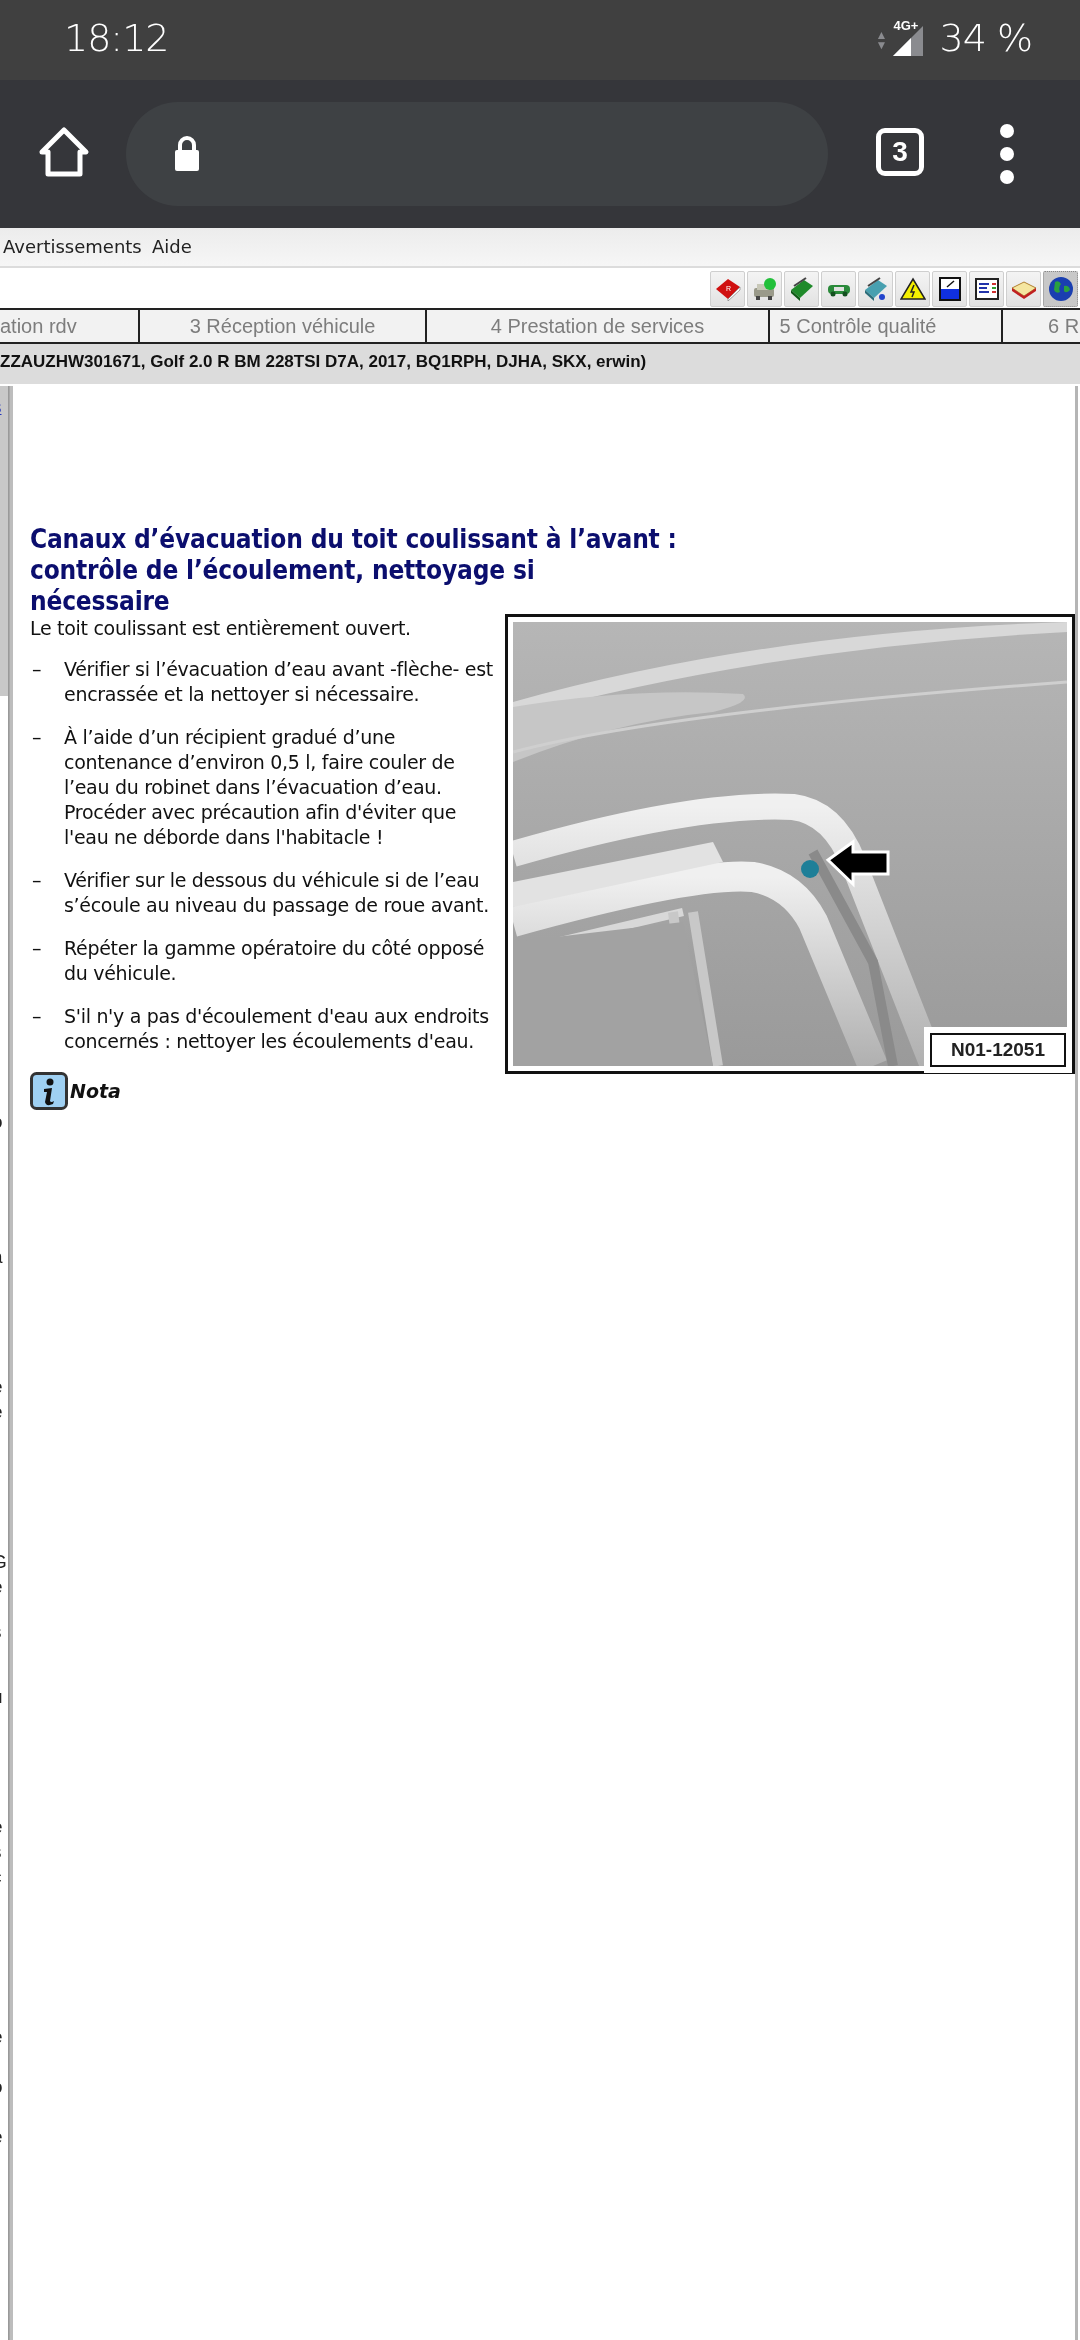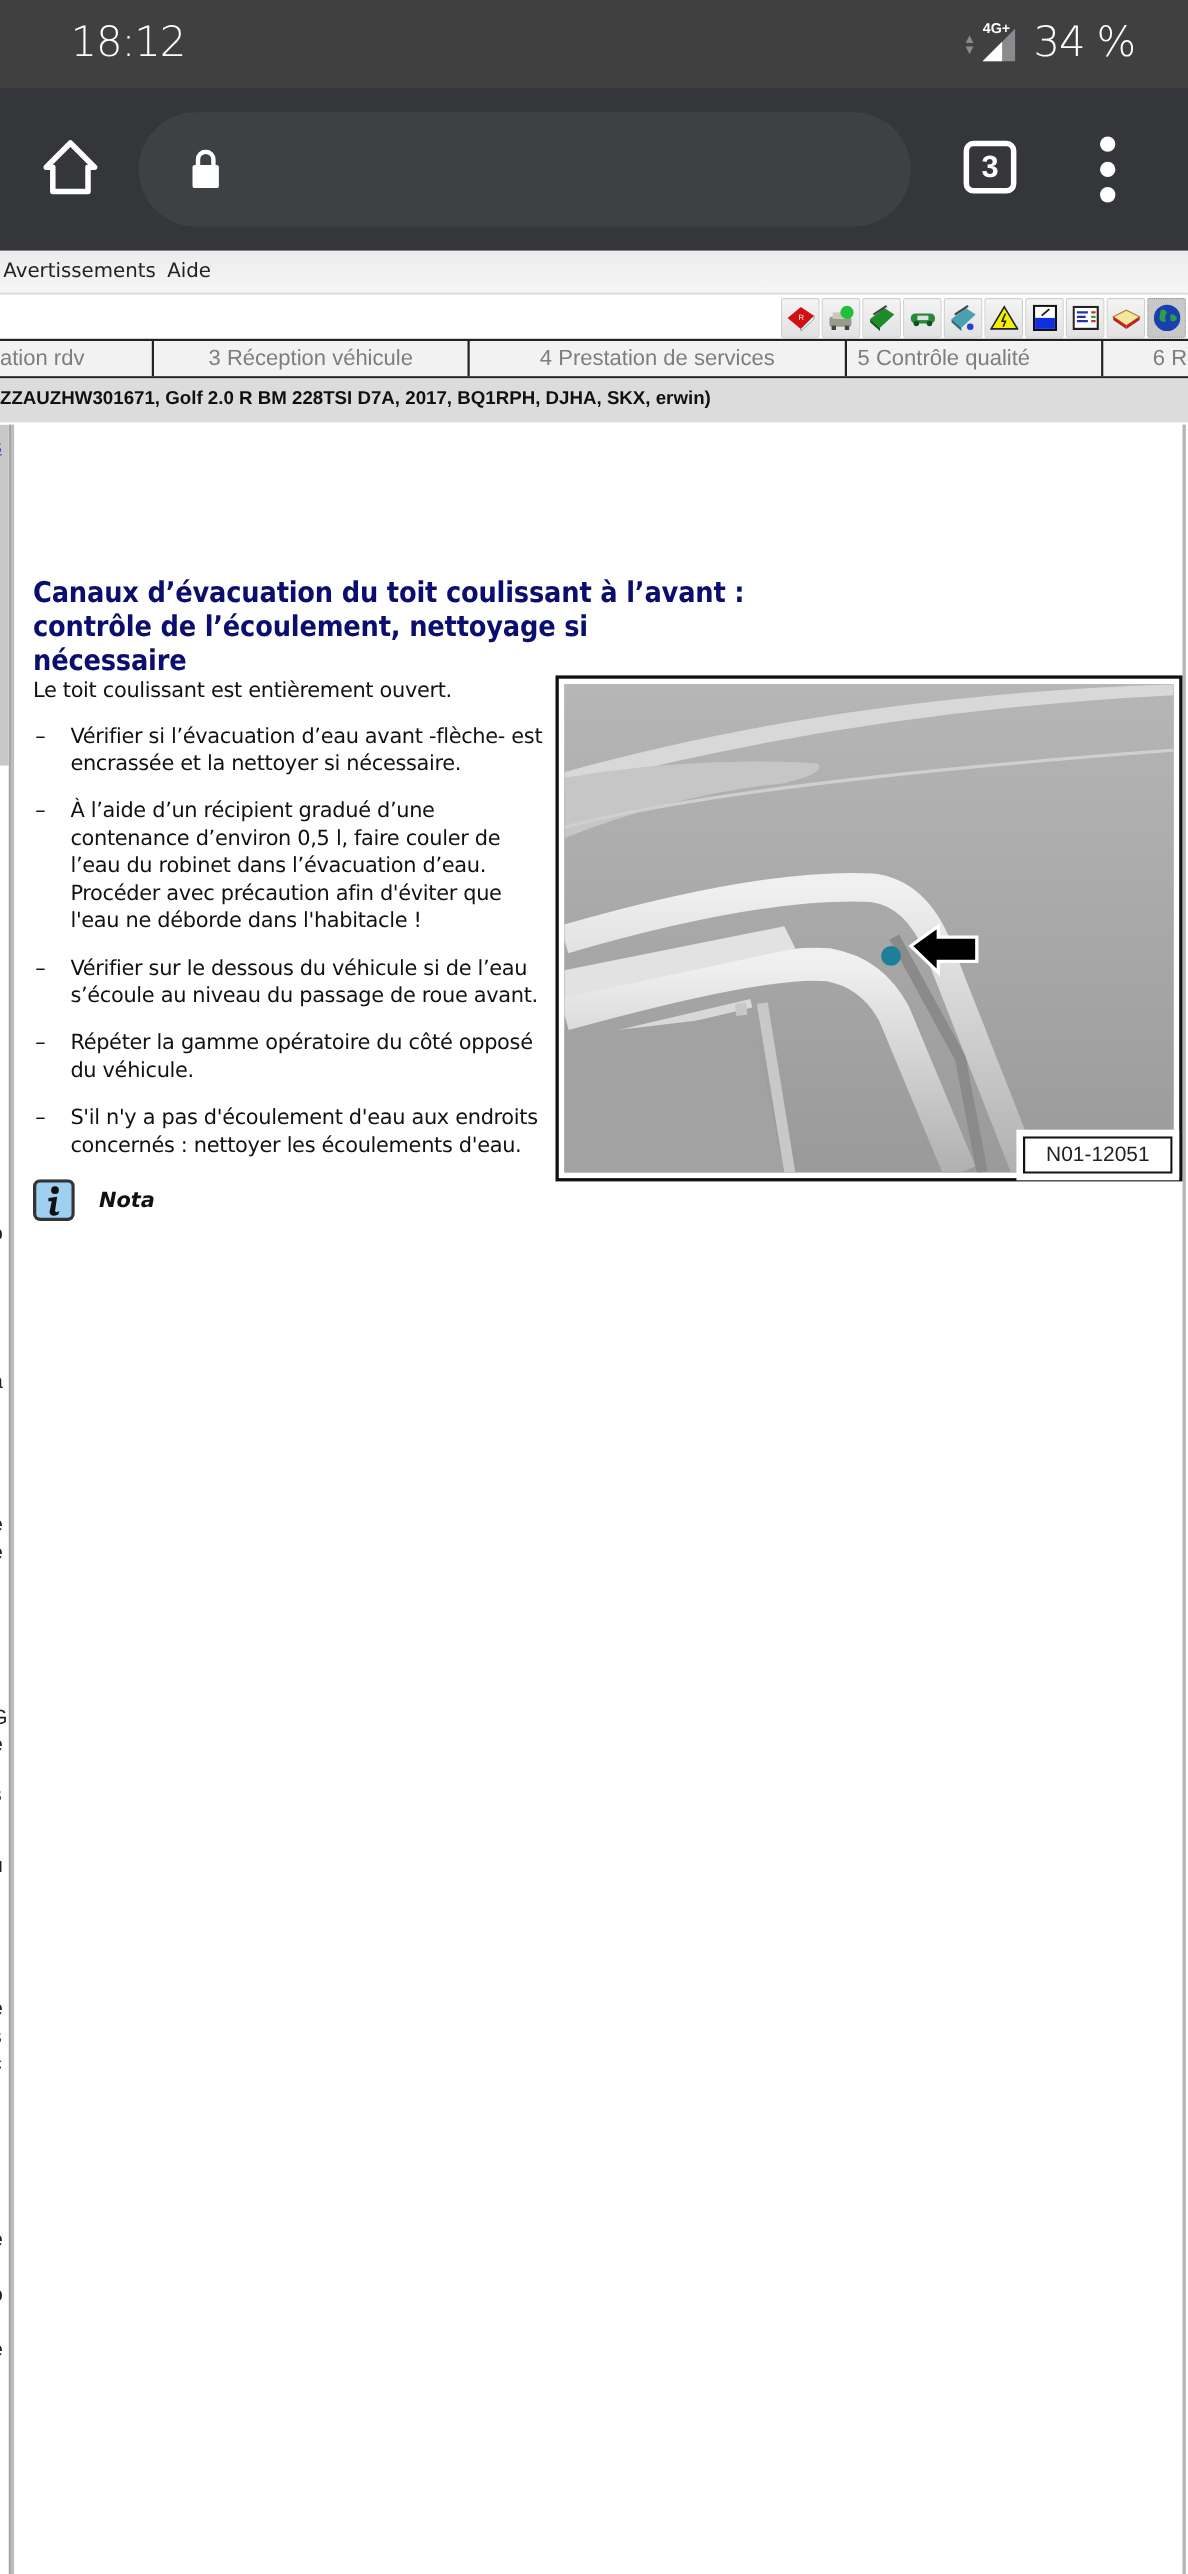--- a/index.html
+++ b/index.html
@@ -50,27 +50,27 @@
   .doc-header { position: absolute; left: 0; top: 0; width: 100%; height: 120px; background: #c0c0c0; border-top: 3px solid #a0a0a0; border-bottom: 3px solid #8c8c8c; }
   .doc-header .title { position: absolute; right: 28px; top: 11px; font-size: 21px; color: #111; font-family: "DejaVu Sans", sans-serif; letter-spacing: -0.4px; }
   .doc-header .close { position: absolute; right: 2px; top: 4px; width: 24px; height: 24px; }
 
   .content { position: absolute; left: 17px; top: 138px; width: 1045px; }
   .h1 { font-size: 26px; font-weight: bold; color: #0b0e6e; line-height: 31px; letter-spacing: -0.2px; font-family: "DejaVu Sans", sans-serif; transform: scaleX(0.9); transform-origin: left; width: 720px; }
   .text-col { position: absolute; left: 0; top: 92px; width: 470px; font-family: "DejaVu Sans", sans-serif; color: #111; }
   .lead { font-size: 19px; line-height: 25px; margin-bottom: 16px; letter-spacing: -0.3px; }
   .step-item { position: relative; padding-left: 34px; font-size: 19px; line-height: 25px; margin-bottom: 18px; letter-spacing: -0.3px; }
   .step-item .dash { position: absolute; left: 2px; top: 0; }
-  .note-head { display: flex; align-items: center; gap: 22px; margin-top: 2px; }
+  .note-head { display: flex; align-items: center; gap: 2px; margin-top: 2px; }
   .note-head .label { font-size: 19px; font-weight: bold; font-style: italic; }
   .note-body { font-size: 19px; line-height: 25px; font-style: italic; margin-top: 6px; letter-spacing: -0.3px; }
 
   .figure { position: absolute; left: 475px; top: 90px; width: 570px; height: 460px; border: 3px solid #111; background: #ffffff; padding: 4px; }
   .figure .img { position: absolute; left: 5px; top: 5px; width: 554px; height: 444px; background: #a9a9a9; overflow: hidden; }
-  .fig-label { position: absolute; right: 6px; bottom: 4px; width: 136px; height: 34px; background: #fff; border: 2px solid #111; font-size: 19px; text-align: center; line-height: 30px; color: #222; outline: 6px solid #ffffff; }
+  .fig-label { position: absolute; right: 6px; bottom: 4px; width: 136px; height: 34px; background: #fff; border: 2px solid #111; font-size: 19px; text-align: center; line-height: 30px; color: #222; outline: 6px solid #ffffff; font-weight: bold; }
 </style>
 </head>
 <body>
 
 <div class="status-bar">
   <span class="status-time">18:12</span>
   <div class="status-right">
     <div class="signal">
       <div class="arrows">▲<br>▼</div>
       <span class="net">4G+</span>

